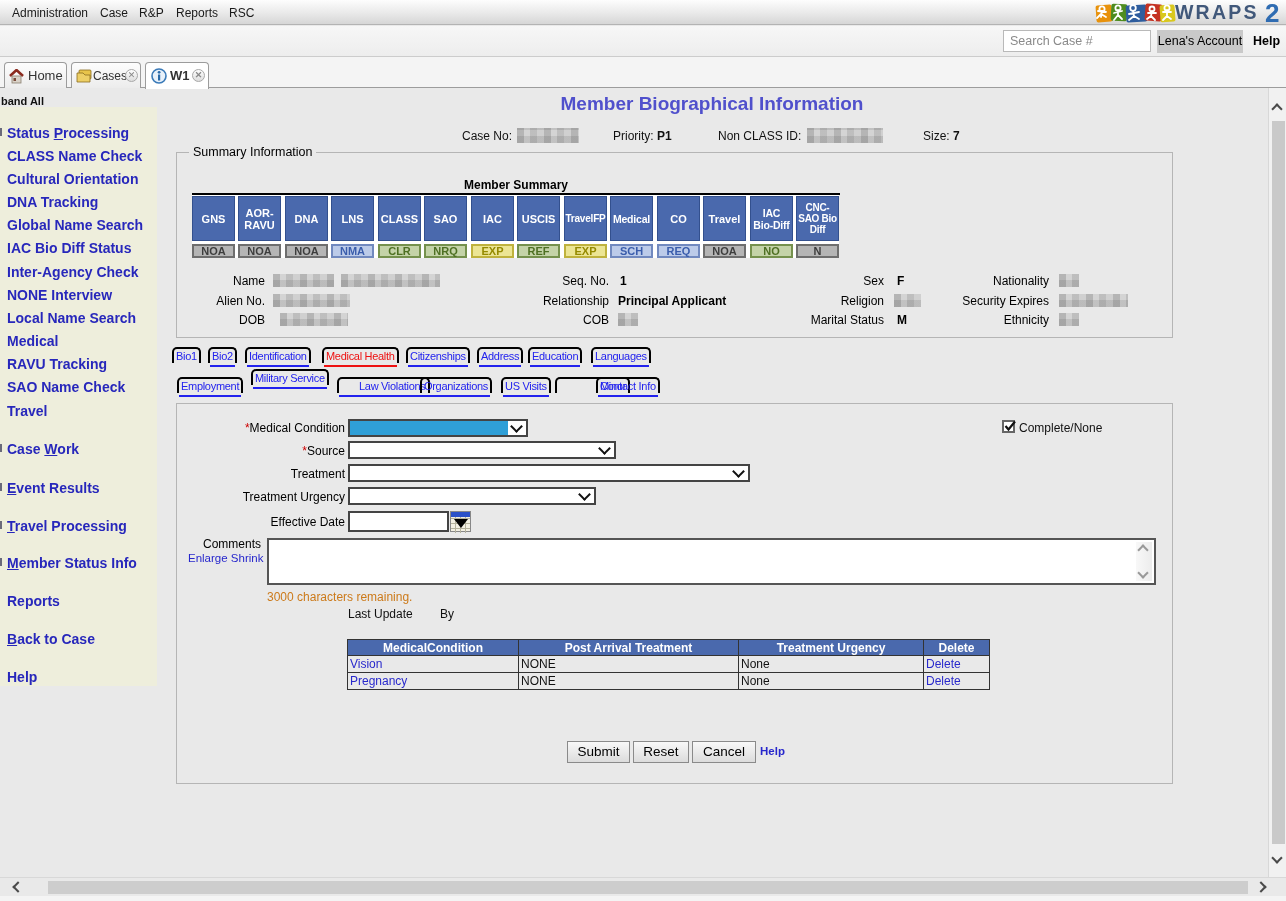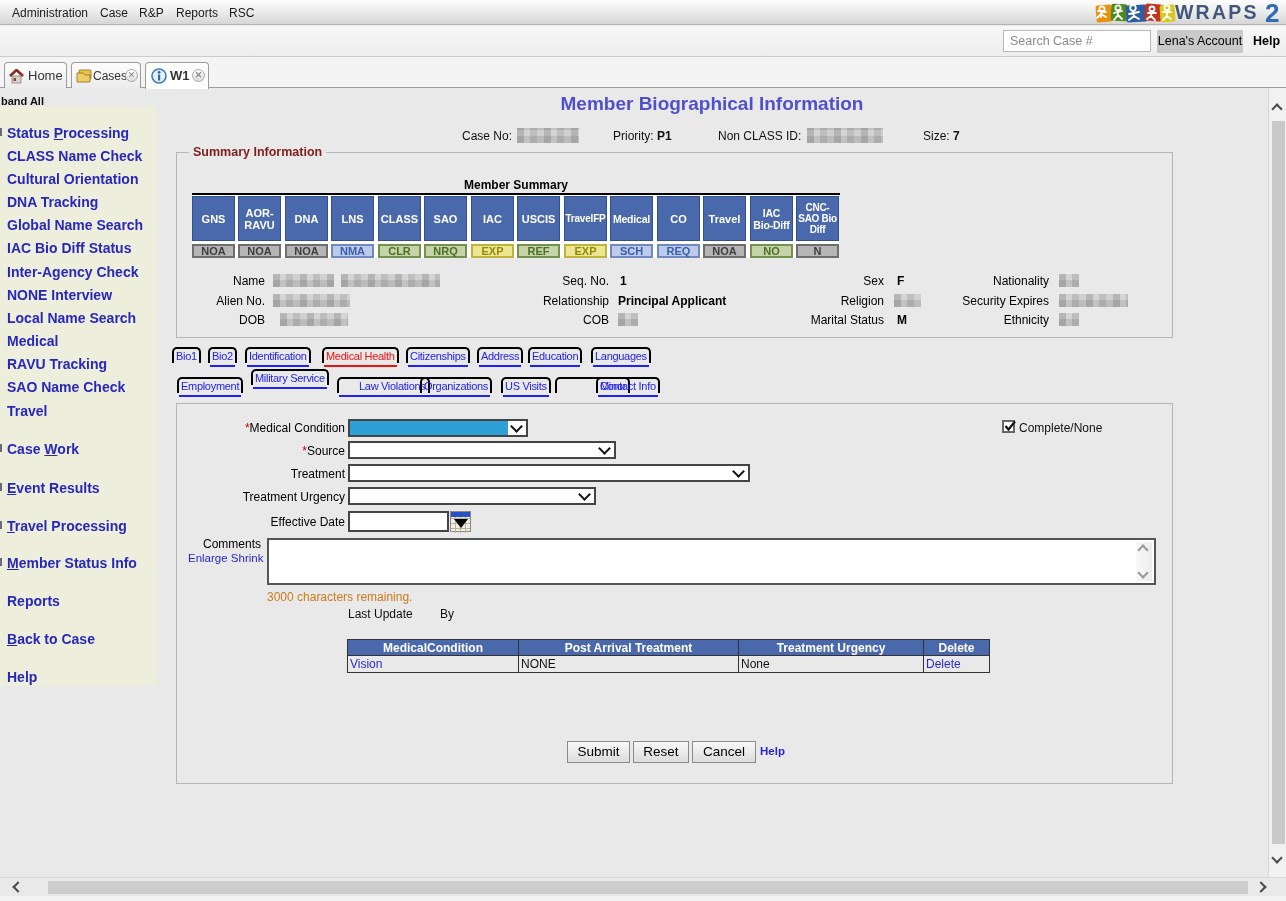--- a/index.html
+++ b/index.html
@@ -56,21 +56,21 @@
 .blur { position:absolute; background:
   repeating-linear-gradient(90deg, rgba(130,130,130,.30) 0 7px, rgba(255,255,255,.18) 7px 13px, rgba(145,145,145,.22) 13px 20px, rgba(255,255,255,.10) 20px 27px),
   repeating-linear-gradient(0deg, rgba(140,140,140,.25) 0 7px, rgba(255,255,255,.15) 7px 13px),
   #c2c2c2;
 }
 
 
 .fbox { position:absolute; border:1px solid #b5b5b5; }
 #fs1 { left:176px; top:64px; width:997px; height:186px; }
 #fs1 legend, .flegend { position:absolute; left:12px; top:-8px; background:#e9e9e9; padding:0 4px;
-  color:#7f1d1d; font-weight:bold; font-size:12.5px;text-align:center; }
+  color:#000000; font-weight:normal; font-size:12.5px;text-align:center; }
 #fs2 { left:176px; top:315px; width:997px; height:381px; }
 
 
 #memsum-title { position:absolute; font-weight:bold; font-size:12px; color:#000; }
 #memsum-line { position:absolute; background:#000; height:2px; }
 .msh { position:absolute; background:#4a69ad; border:1px solid #33508e; color:#fff; font-weight:bold;
   font-size:11px; display:flex; align-items:center; justify-content:center; text-align:center; line-height:12px; }
 .mst { position:absolute; font-weight:bold; font-size:11px; display:flex; align-items:center; justify-content:center; }
 .stg  { background:#b5b5b5; border:2px solid #6e6e6e; color:#3d3d3d; }
 .stb  { background:#bccbe9; border:2px solid #7189bf; color:#3a5dac; }
@@ -367,20 +367,26 @@
             <th style="width:220px;">Post Arrival Treatment</th>
             <th style="width:185px;">Treatment Urgency</th>
             <th style="width:66px;">Delete</th>
           </tr>
       <tr>
             <td><a>Vision</a></td>
             <td>NONE</td>
             <td>None</td>
             <td><a>Delete</a></td>
           </tr>
+      <tr>
+            <td><a>Pregnancy</a></td>
+            <td>NONE</td>
+            <td>None</td>
+            <td><a>Delete</a></td>
+          </tr>
     </tbody>
       </table>
 
     <div class="btn" style="left:567px; top:653px; width:63px; height:22px; line-height:20px;">Submit</div>
     <div class="btn" style="left:633px; top:653px; width:56px; height:22px; line-height:20px;">Reset</div>
     <div class="btn" style="left:692px; top:653px; width:64px; height:22px; line-height:20px;">Cancel</div>
     <div class="linkb" style="position:absolute; left:760px; top:657px; font-size:11.5px; font-weight:bold;">Help</div>
   </div>
 </div>
 

